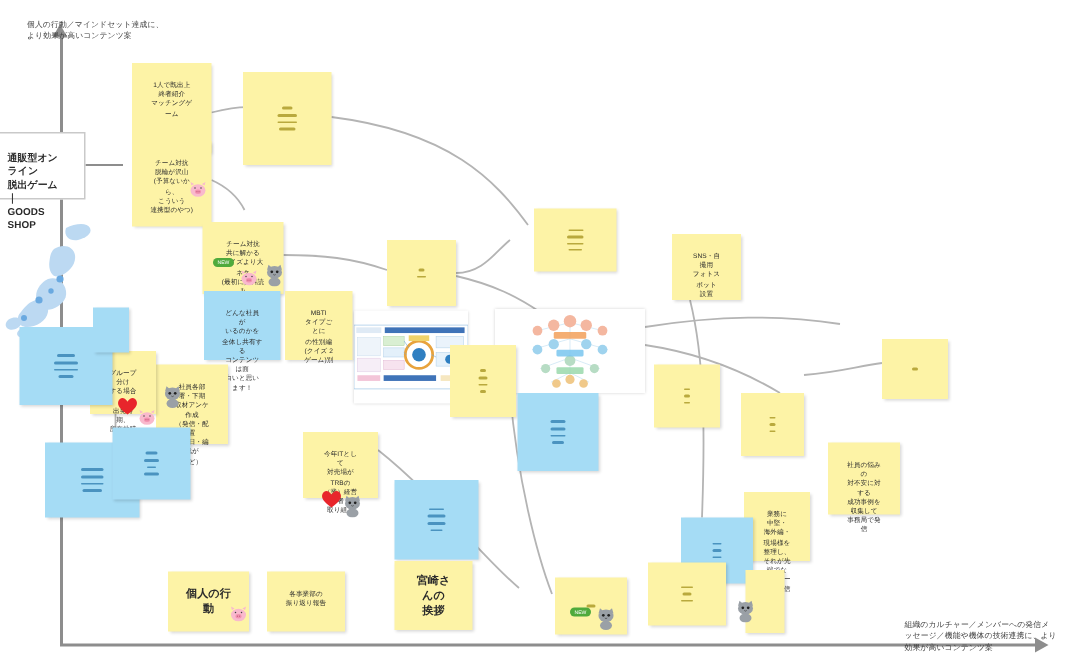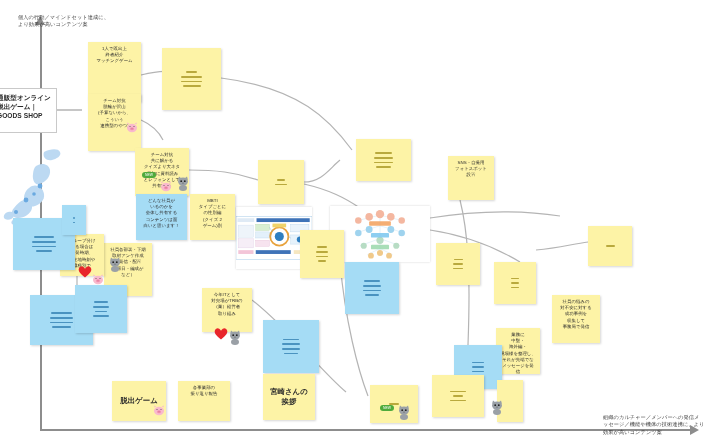--- a/index.html
+++ b/index.html
@@ -21,21 +21,21 @@
       letter-spacing:.1px;white-space:pre-line;}
   .axis-label.top{left:18px;top:14px;}
   .axis-label.right{left:603px;top:414px;width:104px;}
 
   
   svg#links{position:absolute;left:0;top:0;width:710px;height:440px;pointer-events:none;}
   svg#links path,svg#links line{fill:none;stroke:#b4b4b4;stroke-width:1.2px;}
   svg#links .dark{stroke:#8d8d8d;}
 
   
-  .note{position:absolute;box-sizing:border-box;padding:4px;
+  .note{position:absolute;box-sizing:border-box;padding:12px;
         box-shadow:1px 1px 2px rgba(0,0,0,.16);}
   .note.yellow{background:#fdf3a6;}
   .note.blue{background:#a5dcf5;}
   .note.white{background:#fff;border:1px solid #c9c9c9;box-shadow:none;}
   .note .txt{font-size:4.4px;line-height:6.2px;color:#2b2b2b;text-align:center;
         white-space:pre-line;letter-spacing:.05px;}
   .note.white .txt{font-size:6.6px;line-height:9px;font-weight:700;text-align:left;}
 
   
   .lines{display:flex;flex-direction:column;align-items:center;justify-content:center;
@@ -335,21 +335,21 @@
 メッセージを発信</div>
     </div>
     <div class="note blue" style="left: 454px; top: 345px; width: 48px; height: 44px;">
       <div class="lines">
         <i style="width: 34%;"></i>
         <i style="width: 38%;"></i>
         <i style="width: 38%;"></i>
       </div>
     </div>
     <div class="note yellow" style="left: 112px; top: 381px; width: 54px; height: 40px;">
-      <div class="txt" style="font-size: 7.4px; line-height: 10px; font-weight: 700; display: flex; align-items: center; justify-content: center; height: 100%;">脱出ゲーム</div>
+      <div class="txt" style="font-size: 7.4px; line-height: 10px; font-weight: 700; display: flex; align-items: center; justify-content: center; height: 100%;">個人の行動</div>
     </div>
     <div class="note yellow" style="left: 178px; top: 381px; width: 52px; height: 40px;">
       <div class="txt">各事業部の
 振り返り報告</div>
     </div>
     <div class="note yellow" style="left: 263px; top: 374px; width: 52px; height: 46px;">
       <div class="txt" style="font-size: 7.4px; line-height: 10px; font-weight: 700; display: flex; align-items: center; justify-content: center; height: 100%;">宮崎さんの
 挨拶</div>
     </div>
     <div class="note yellow" style="left: 370px; top: 385px; width: 48px; height: 38px;">

